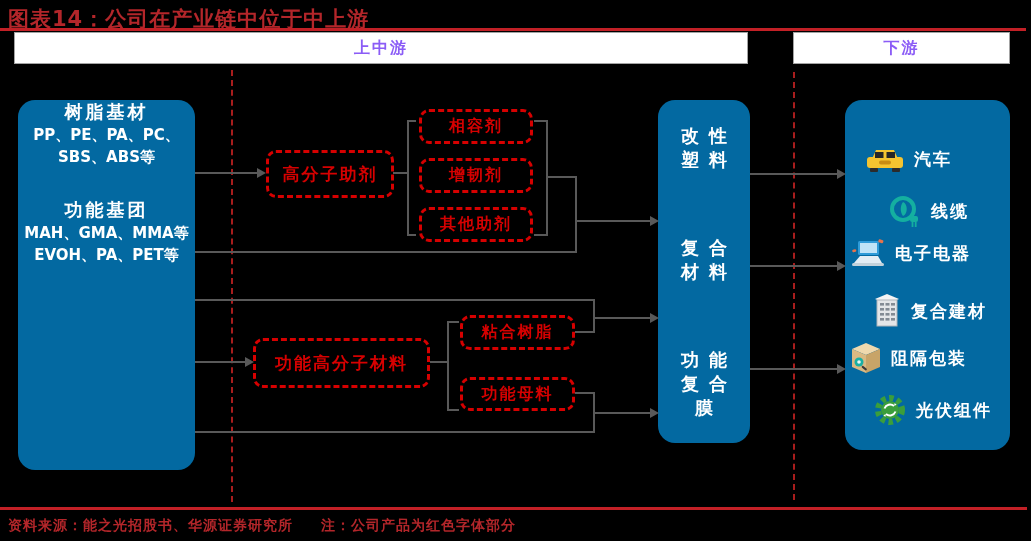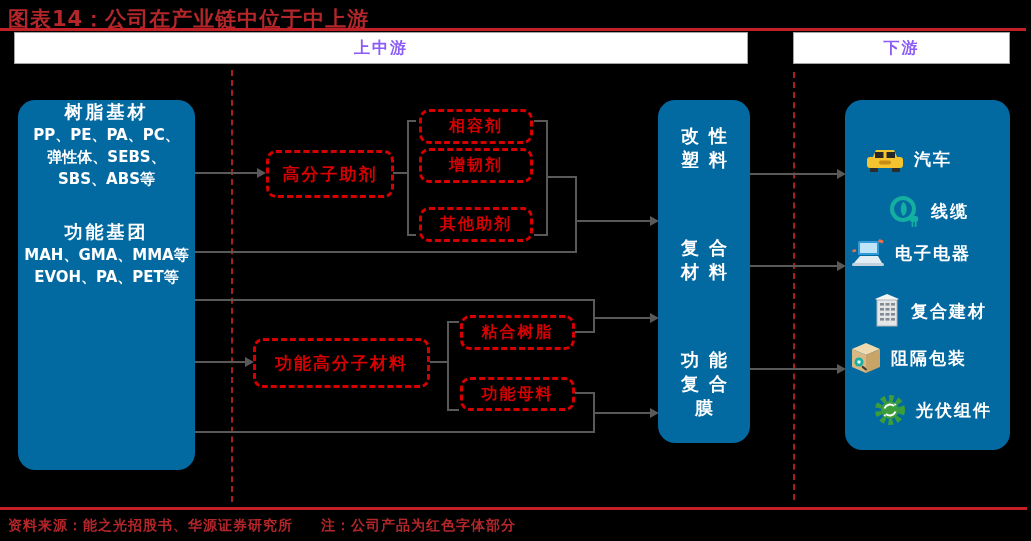--- a/index.html
+++ b/index.html
@@ -47,35 +47,34 @@
     <span>下游</span>
   </div>
 
   <div class="vdash" style="left:231px;top:70px;height:432px;"></div>
   <div class="vdash" style="left:793px;top:72px;height:428px;"></div>
 
   <div class="obox" style="left:18px;top:100px;width:177px;height:370px;">
     <div class="leftbox-content">
       <div class="gh">树脂基材</div>
       <div class="gl">PP、PE、PA、PC、</div>
-      <div class="gl">弹性体、SEBS、</div>
       <div class="gl">SBS、ABS等</div>
       <div class="gh" style="margin-top:30px;">功能基团</div>
       <div class="gl">MAH、GMA、MMA等</div>
       <div class="gl">EVOH、PA、PET等</div>
     </div>
   </div>
 
   <div class="rbox" style="left:266px;top:150px;width:128px;height:48px;font-size:17px;">
     <span>高分子助剂</span>
   </div>
   <div class="rbox" style="left:419px;top:109px;width:114px;height:35px;">
     <span>相容剂</span>
   </div>
-  <div class="rbox" style="left:419px;top:148px;width:114px;height:35px;">
+  <div class="rbox" style="left:419px;top:158px;width:114px;height:35px;">
     <span>增韧剂</span>
   </div>
   <div class="rbox" style="left:419px;top:207px;width:114px;height:35px;">
     <span>其他助剂</span>
   </div>
   <div class="rbox" style="left:460px;top:315px;width:115px;height:35px;">
     <span>粘合树脂</span>
   </div>
   <div class="rbox" style="left:253px;top:338px;width:177px;height:50px;font-size:17px;">
     <span>功能高分子材料</span>

